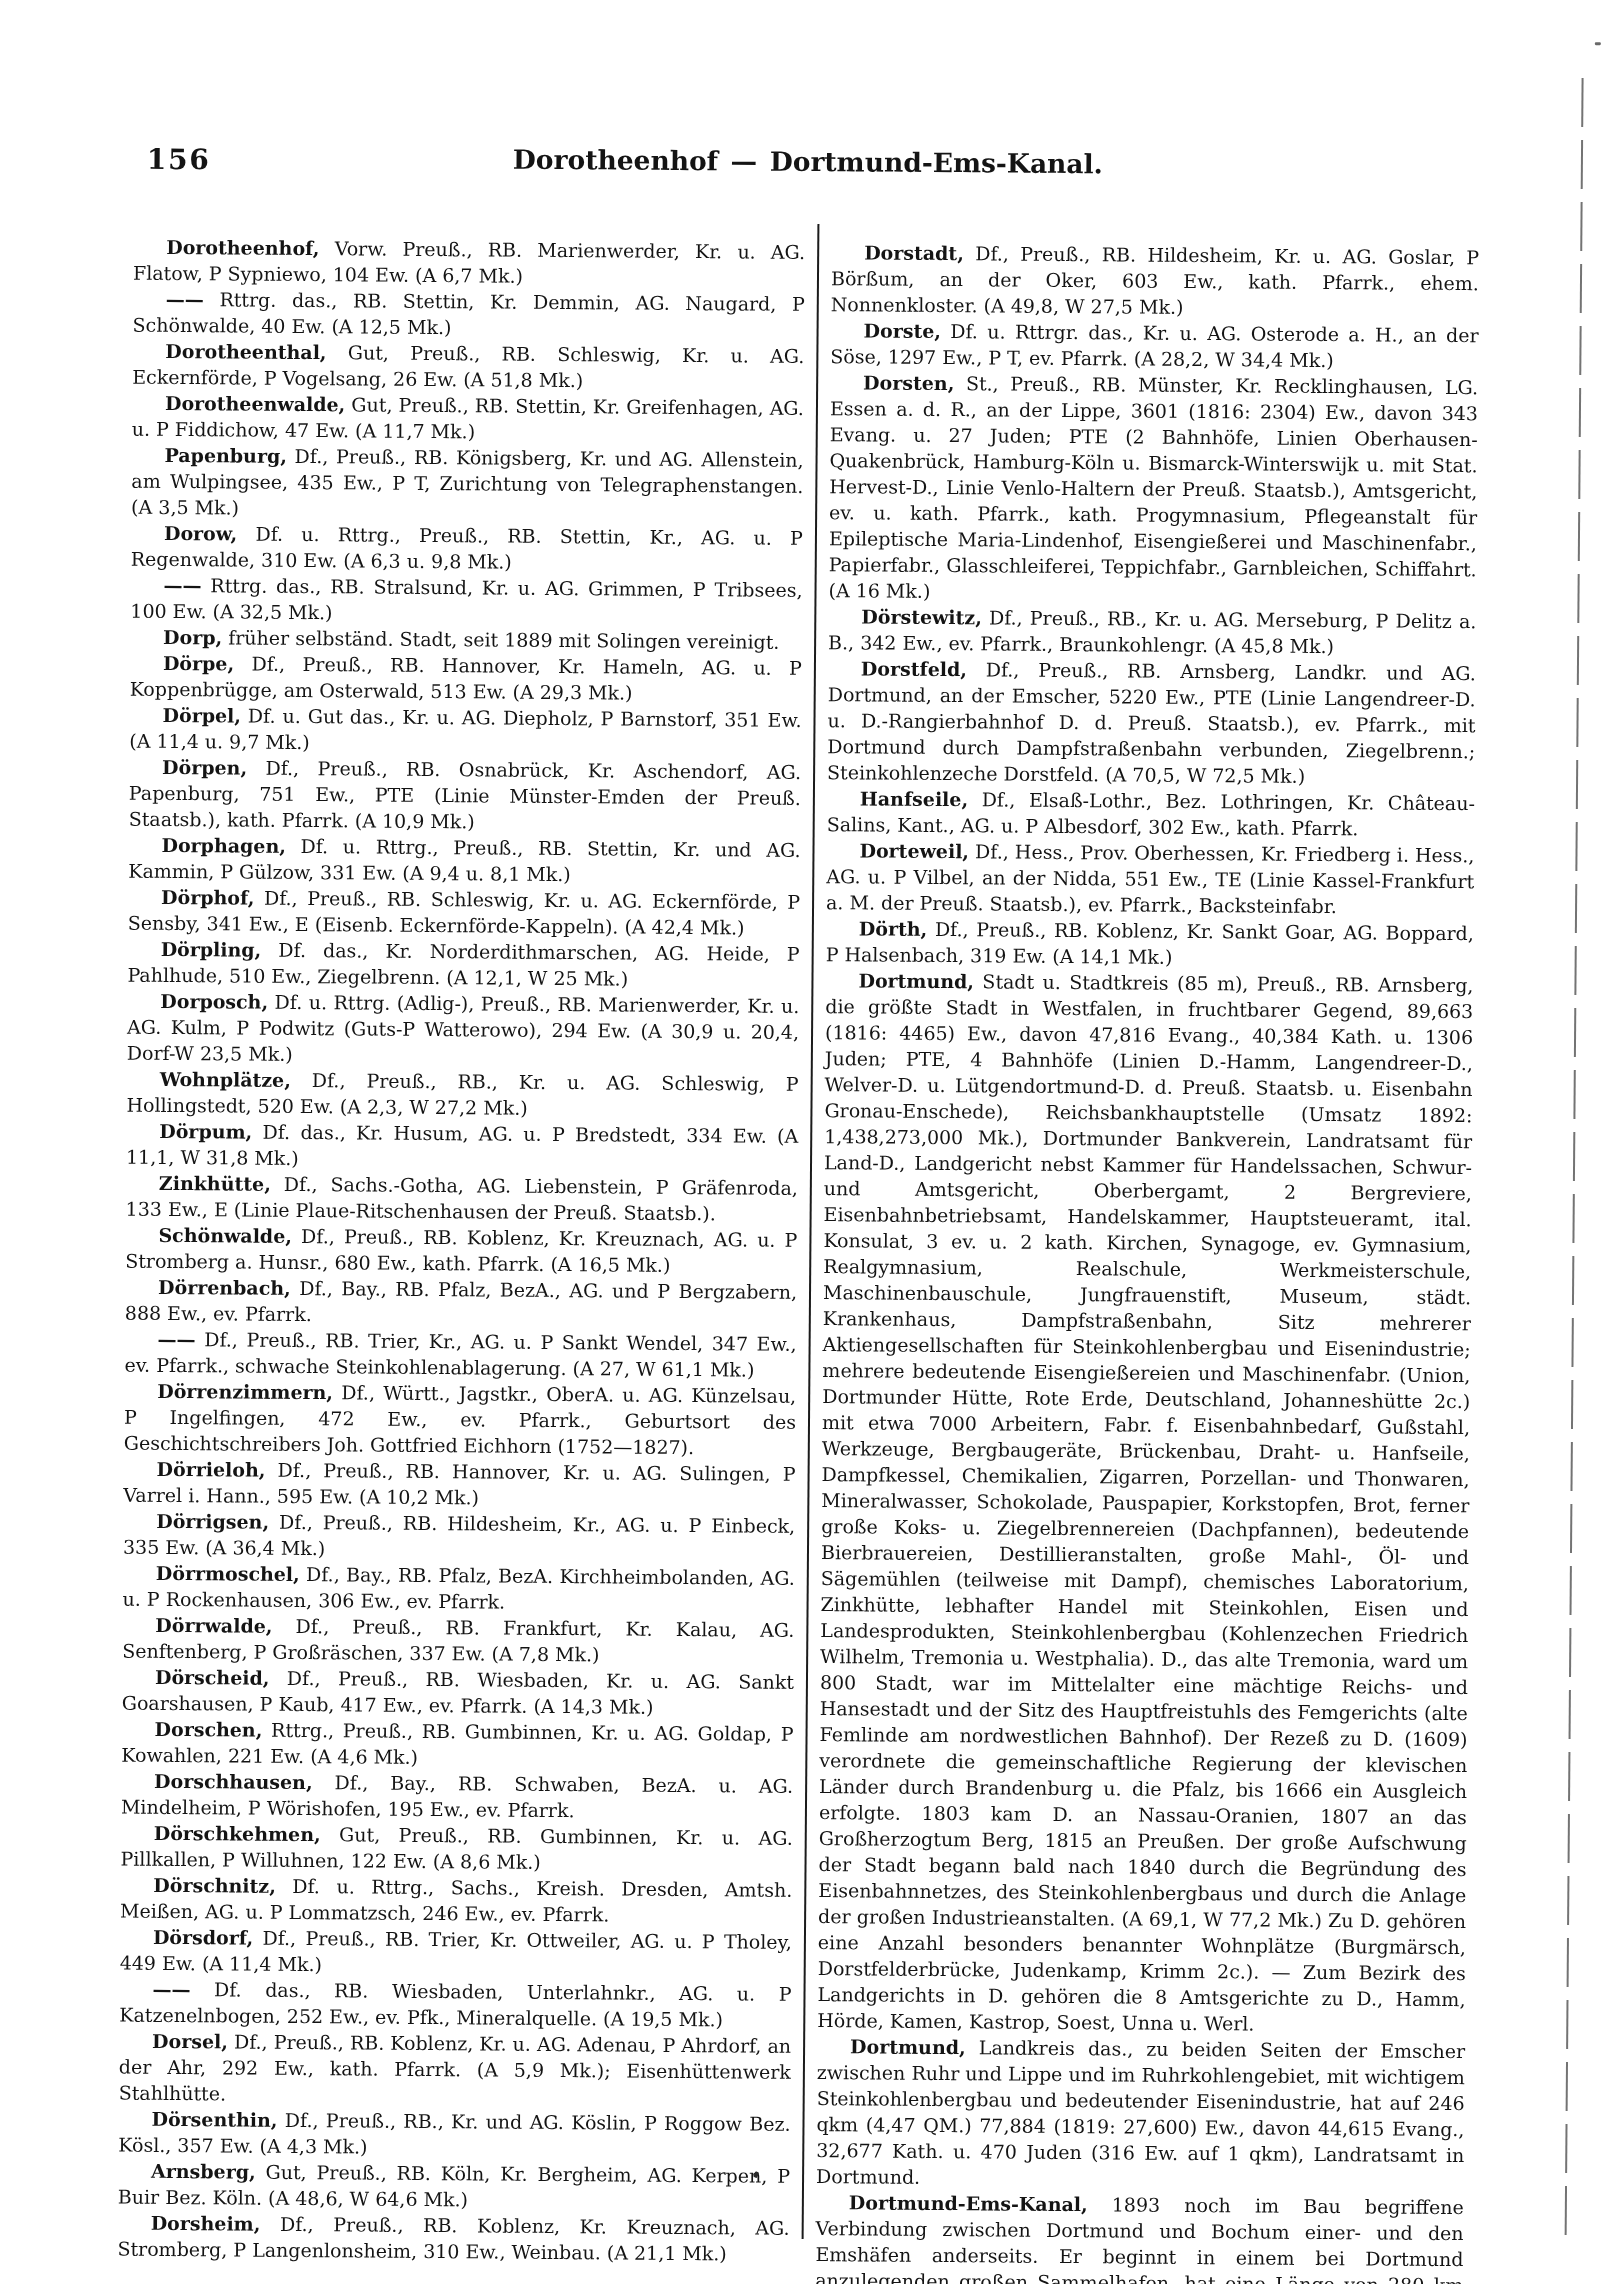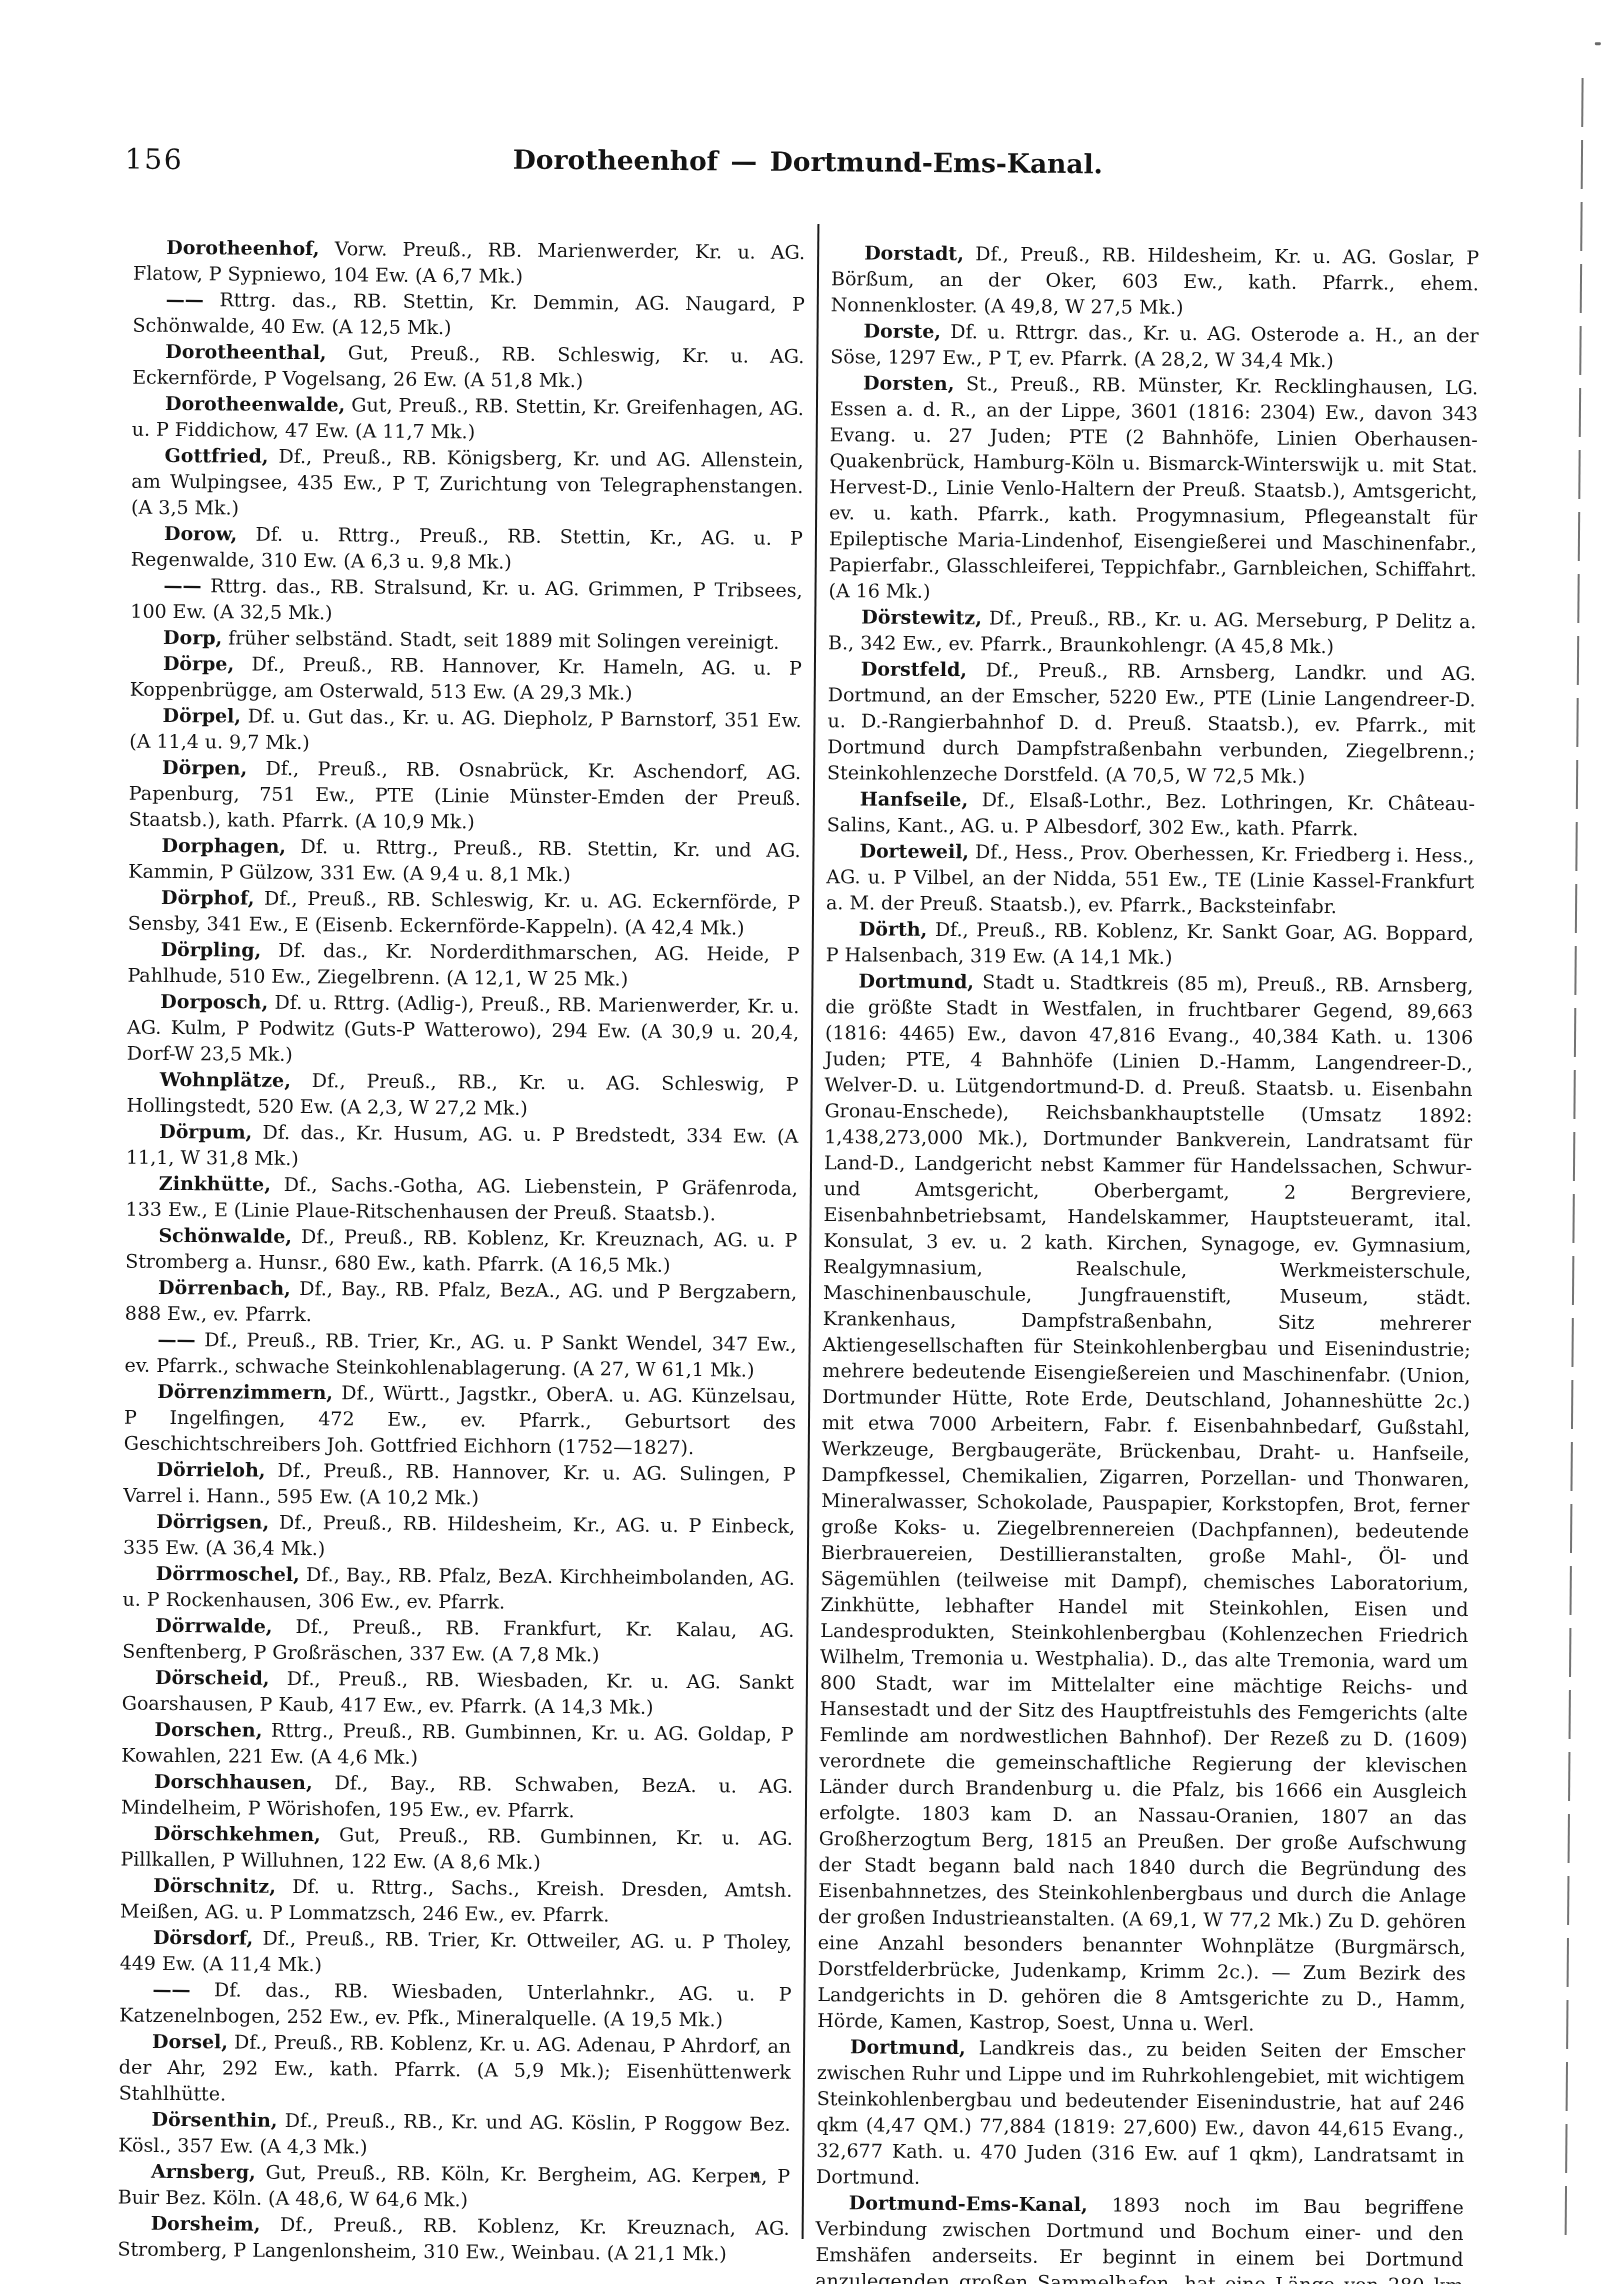--- a/index.html
+++ b/index.html
@@ -4,22 +4,22 @@
 <style>
   html, body { margin:0; padding:0; }
   body {
     width:1618px; height:2284px;
     background:#ffffff; color:#141414;
     font-family:"DejaVu Serif", serif;
     overflow:hidden; position:relative;
   }
   .sheet { position:absolute; inset:0; transform:rotate(0.45deg); transform-origin:50% 40%; }
   .pagenum {
-    position:absolute; left:119px; top:148px;
-    font-size:28px; font-weight:normal; letter-spacing:1.7px;
+    position:absolute; left:141px; top:148px;
+    font-size:28px; font-weight:bold; letter-spacing:1.7px;
   }
   .pageheader {
     position:absolute; left:130px; top:146px; width:1344px;
     text-align:center; font-size:26.5px; font-weight:bold; word-spacing:3.4px;
   }
   .col {
     position:absolute; top:239px;
     font-size:19px; line-height:26px;
     text-align:justify; text-justify:inter-word;
   }
@@ -54,21 +54,21 @@
   <div class="col col-left">
 
       <p class="entry"><span class="head">Dorotheenhof,</span> <span>Vorw. Preuß., RB. Marienwerder, Kr. u. AG. Flatow, P Sypniewo, 104 Ew. (A 6,7 Mk.)</span></p>
 
       <p class="entry"><span class="head">——</span> <span>Rttrg. das., RB. Stettin, Kr. Demmin, AG. Naugard, P Schönwalde, 40 Ew. (A 12,5 Mk.)</span></p>
 
       <p class="entry"><span class="head">Dorotheenthal,</span> <span>Gut, Preuß., RB. Schleswig, Kr. u. AG. Eckernförde, P Vogelsang, 26 Ew. (A 51,8 Mk.)</span></p>
 
       <p class="entry"><span class="head">Dorotheenwalde,</span> <span>Gut, Preuß., RB. Stettin, Kr. Greifenhagen, AG. u. P Fiddichow, 47 Ew. (A 11,7 Mk.)</span></p>
 
-      <p class="entry"><span class="head">Gottfried,</span> <span>Df., Preuß., RB. Königsberg, Kr. und AG. Allenstein, am Wulpingsee, 435 Ew., P T, Zurichtung von Telegraphenstangen. (A 3,5 Mk.)</span></p>
+      <p class="entry"><span class="head">Papenburg,</span> <span>Df., Preuß., RB. Königsberg, Kr. und AG. Allenstein, am Wulpingsee, 435 Ew., P T, Zurichtung von Telegraphenstangen. (A 3,5 Mk.)</span></p>
 
       <p class="entry"><span class="head">Dorow,</span> <span>Df. u. Rttrg., Preuß., RB. Stettin, Kr., AG. u. P Regenwalde, 310 Ew. (A 6,3 u. 9,8 Mk.)</span></p>
 
       <p class="entry"><span class="head">——</span> <span>Rttrg. das., RB. Stralsund, Kr. u. AG. Grimmen, P Tribsees, 100 Ew. (A 32,5 Mk.)</span></p>
 
       <p class="entry"><span class="head">Dorp,</span> <span>früher selbständ. Stadt, seit 1889 mit Solingen vereinigt.</span></p>
 
       <p class="entry"><span class="head">Dörpe,</span> <span>Df., Preuß., RB. Hannover, Kr. Hameln, AG. u. P Koppenbrügge, am Osterwald, 513 Ew. (A 29,3 Mk.)</span></p>
 
       <p class="entry"><span class="head">Dörpel,</span> <span>Df. u. Gut das., Kr. u. AG. Diepholz, P Barnstorf, 351 Ew. (A 11,4 u. 9,7 Mk.)</span></p>

